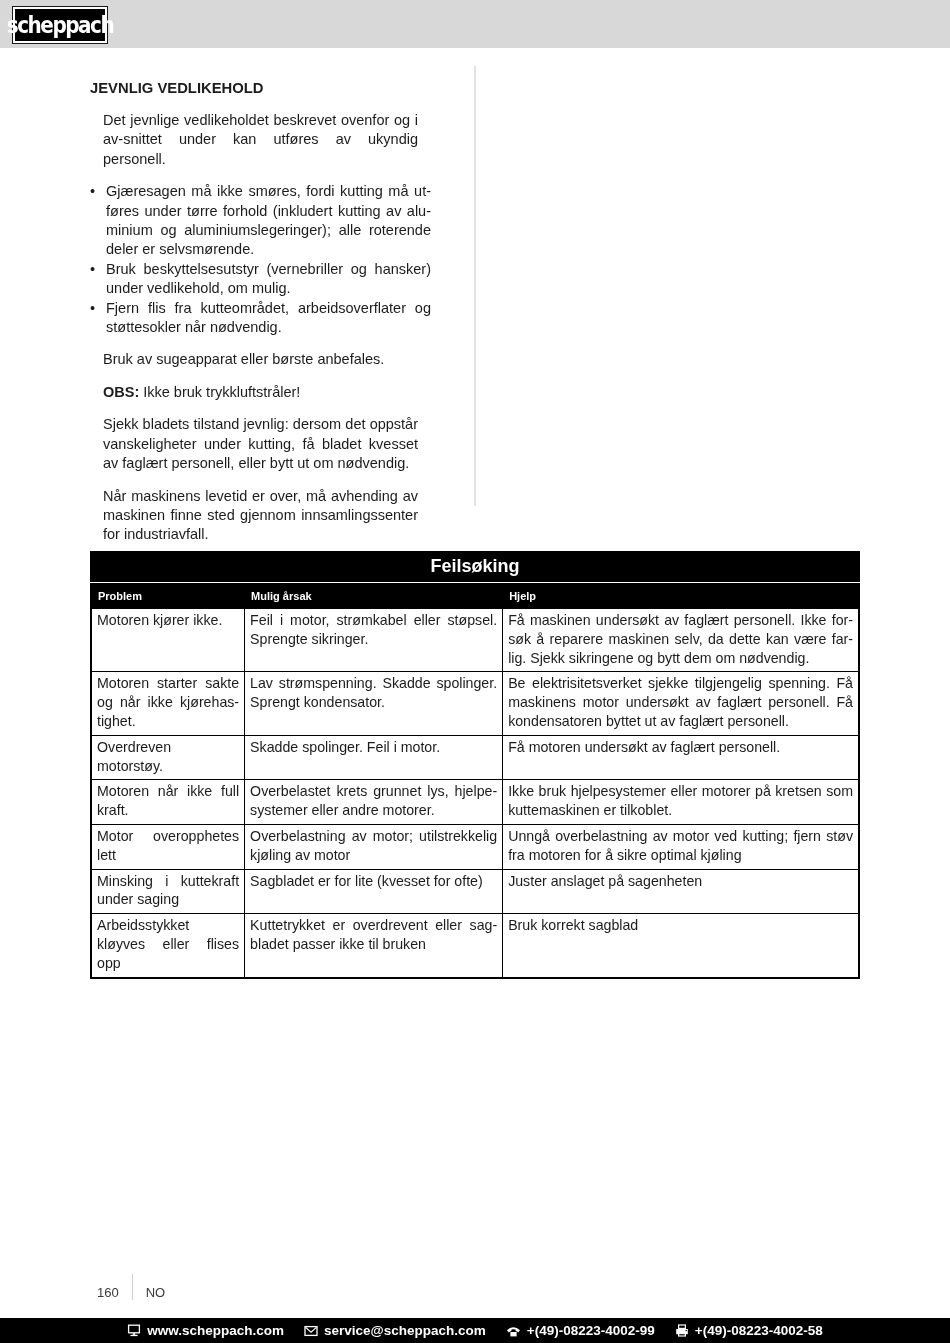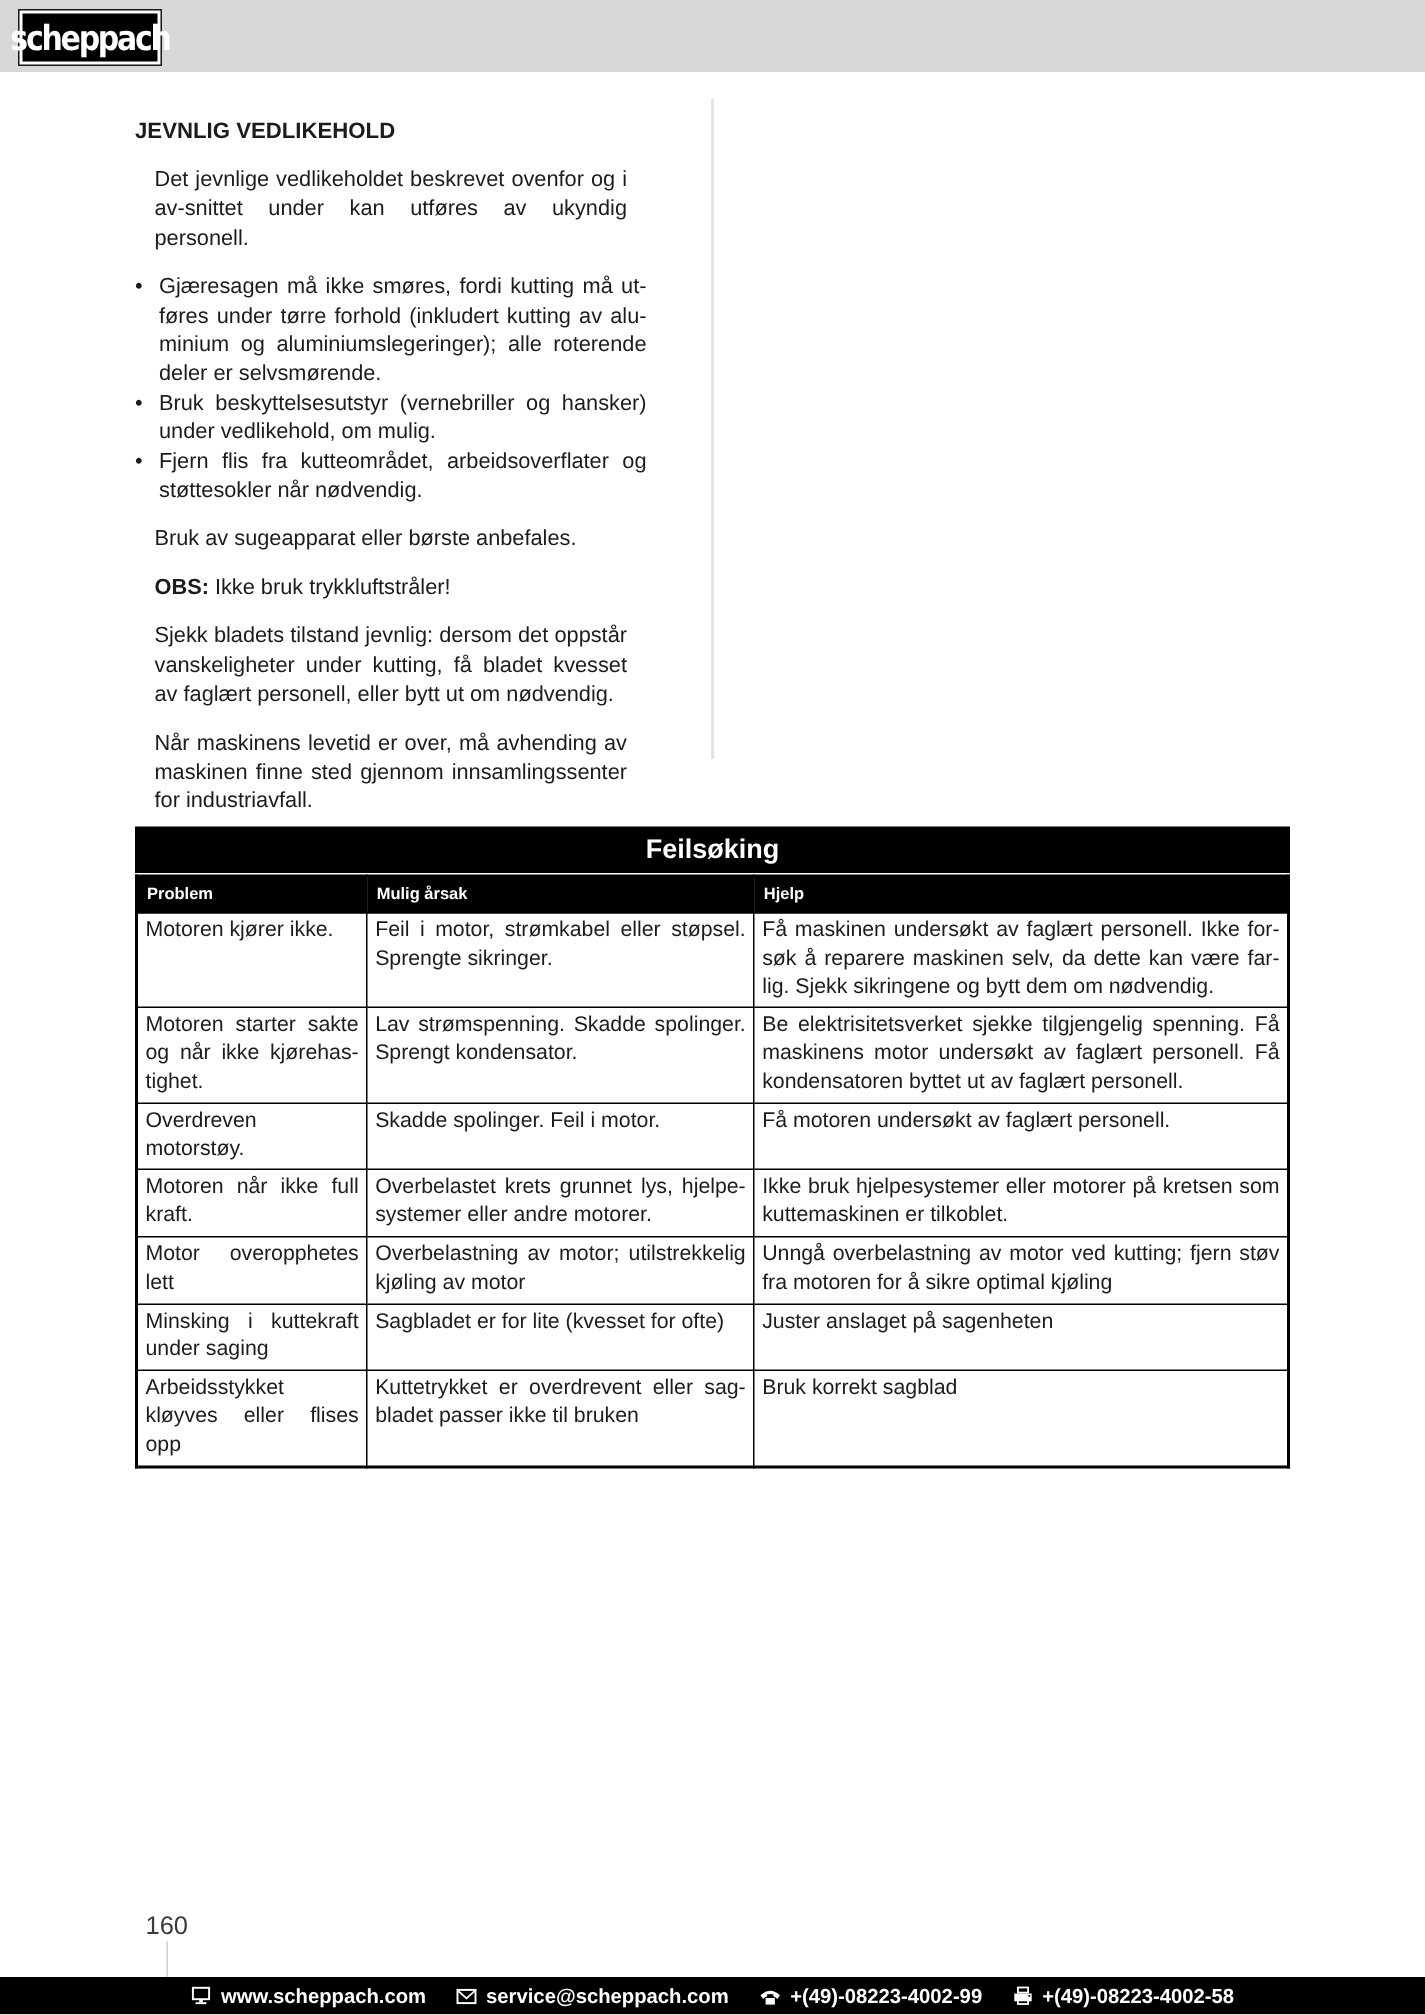--- a/index.html
+++ b/index.html
@@ -39,21 +39,21 @@
   col.c1{width:20%;} col.c2{width:33.6%;} col.c3{width:46.4%;}
   th{
     background:#000;color:#fff;font-weight:bold;font-size:11px;text-align:left;
     padding:5px 6px 6px 6px;border:1.5px solid #000;
   }
   td{
     border:1.5px solid #000;vertical-align:top;font-size:14.2px;line-height:18.8px;
     padding:2px 5px 4px 5px;text-align:justify;
   }
   
-  .pagefoot{position:absolute;left:97px;top:1274px;display:flex;align-items:center;font-size:17px;color:#3a3a3a;flex-direction:column;}
+  .pagefoot{position:absolute;left:97px;top:1274px;display:flex;align-items:flex-end;font-size:13px;color:#3a3a3a;}
   .pagefoot .pf-divider{width:1px;height:26px;background:#cfcfcf;margin:0 13px;}
   
   .bottombar{
     position:absolute;left:0;top:1318px;width:950px;height:25px;background:#000;
     display:flex;align-items:center;justify-content:center;gap:20px;
     color:#fff;font-weight:bold;font-size:13.5px;
   }
   .contact{display:flex;align-items:center;gap:6px;white-space:nowrap;}
   .contact svg{display:block;}
 </style>

